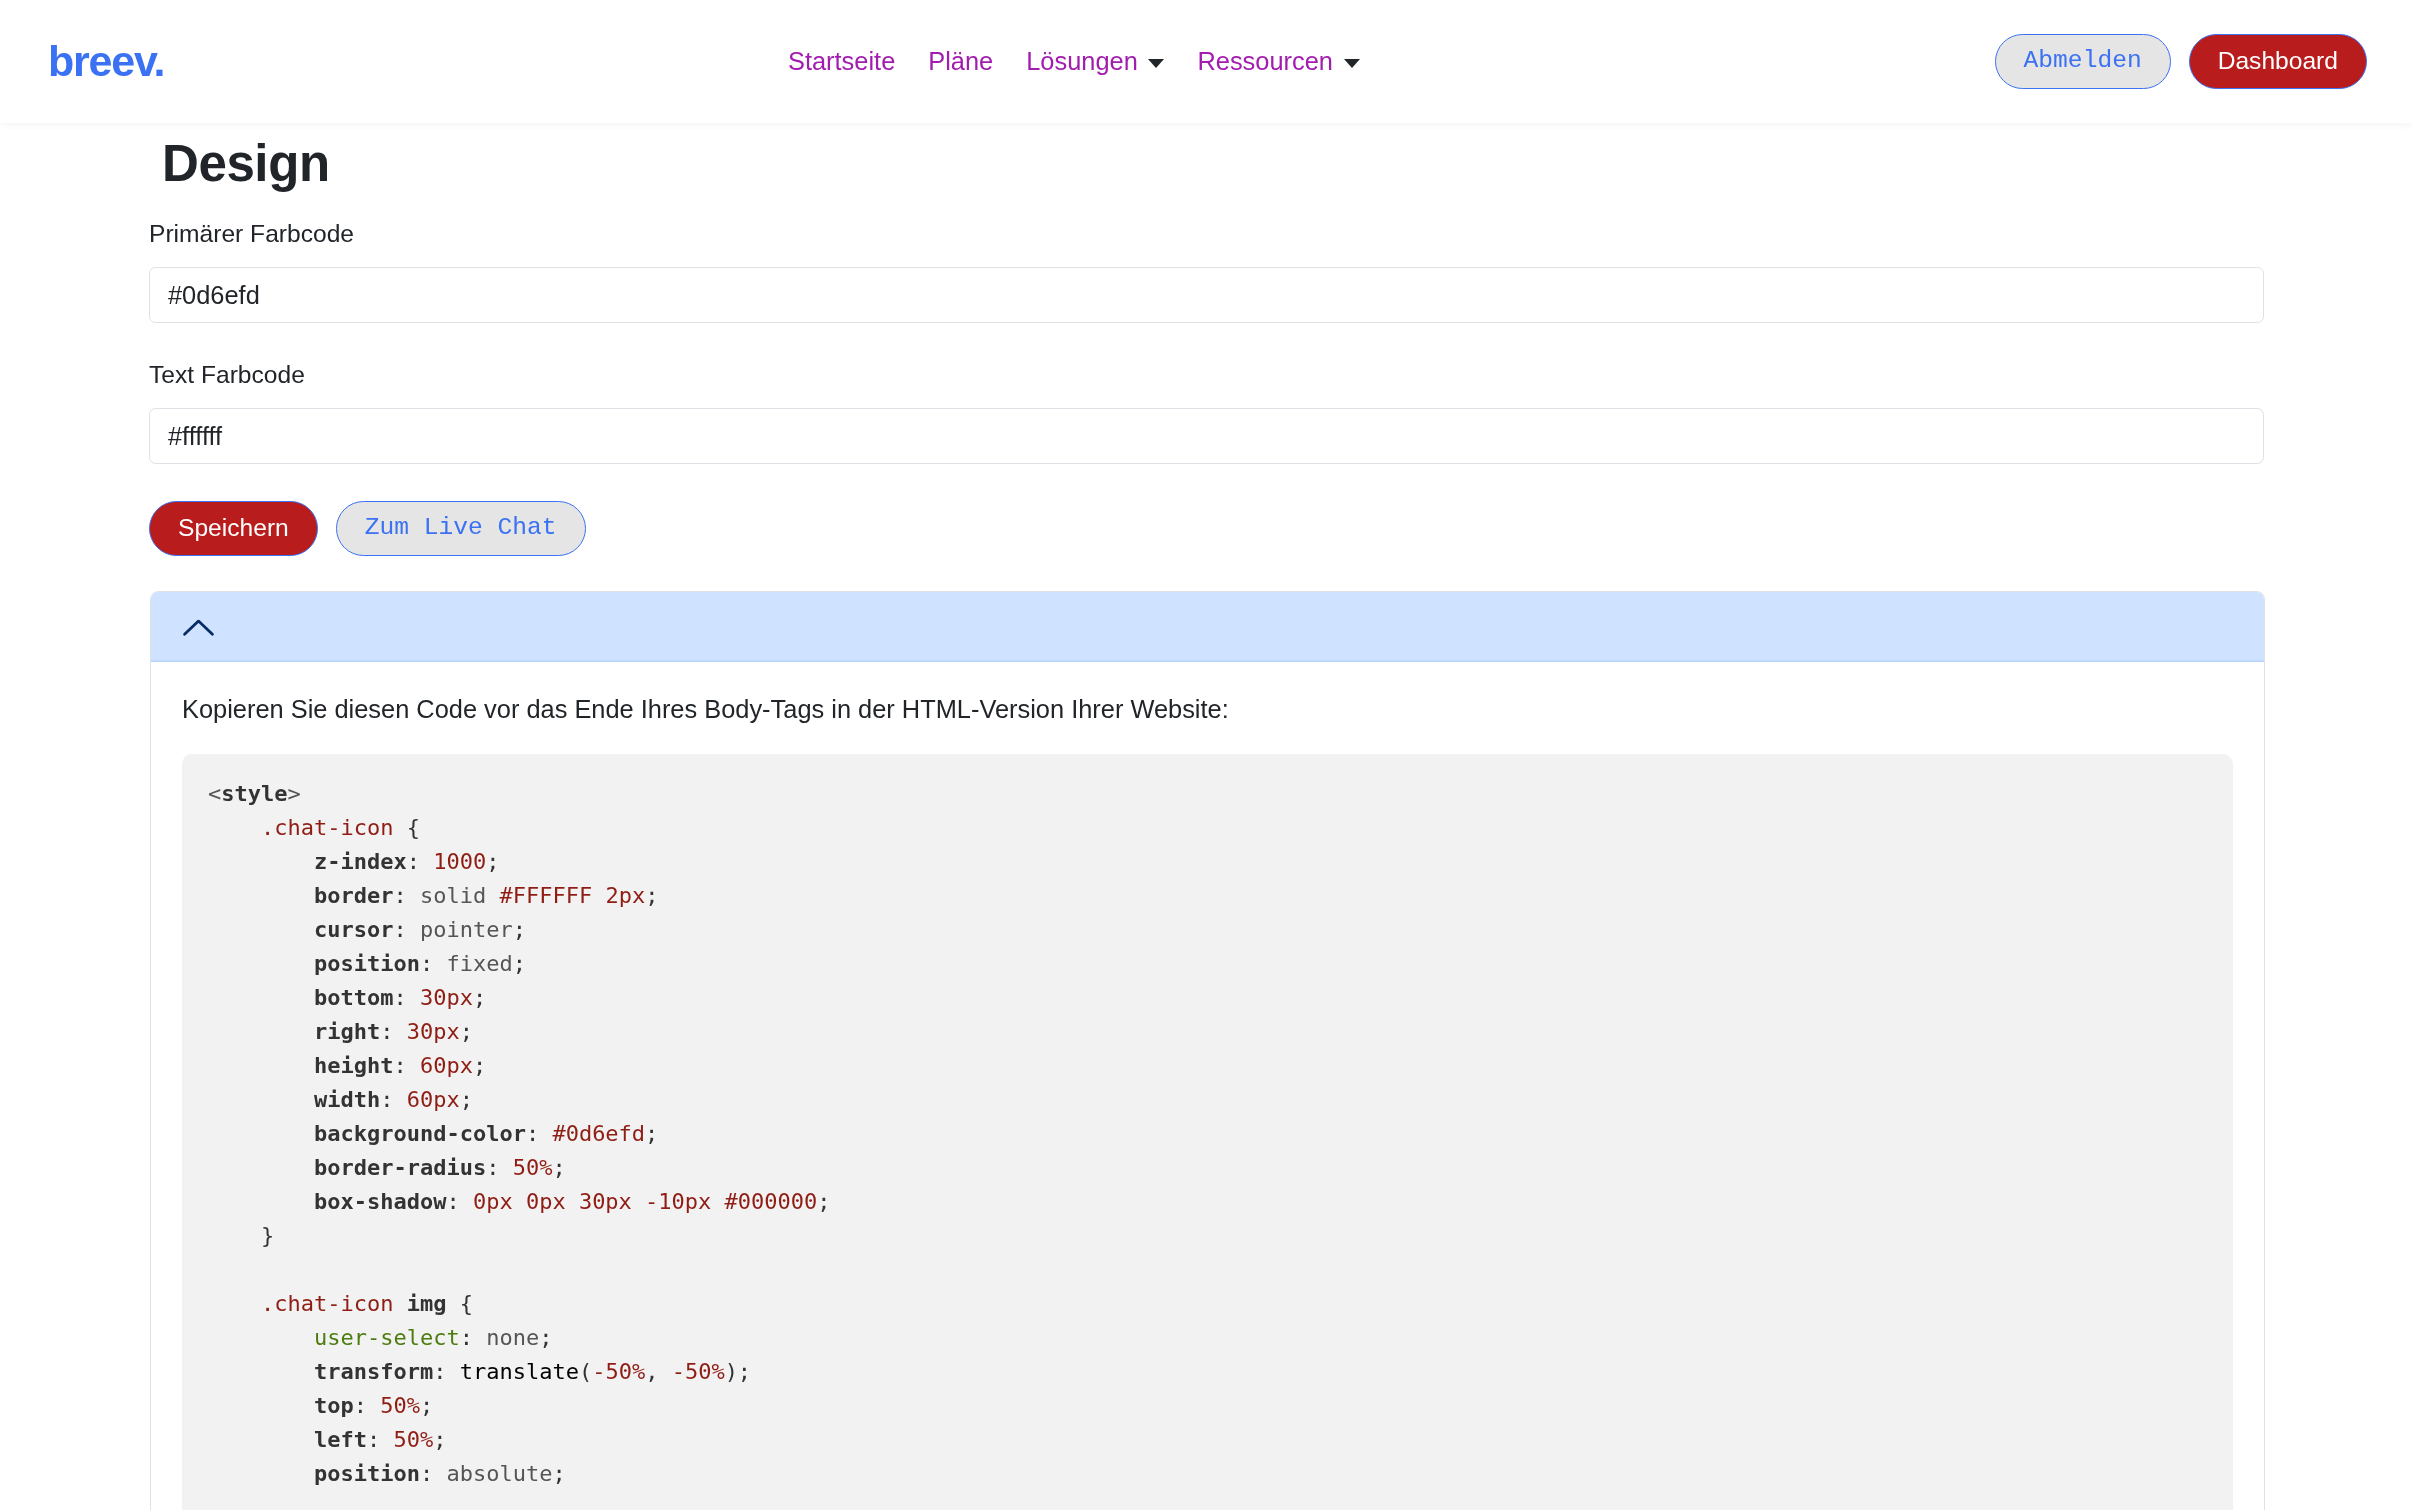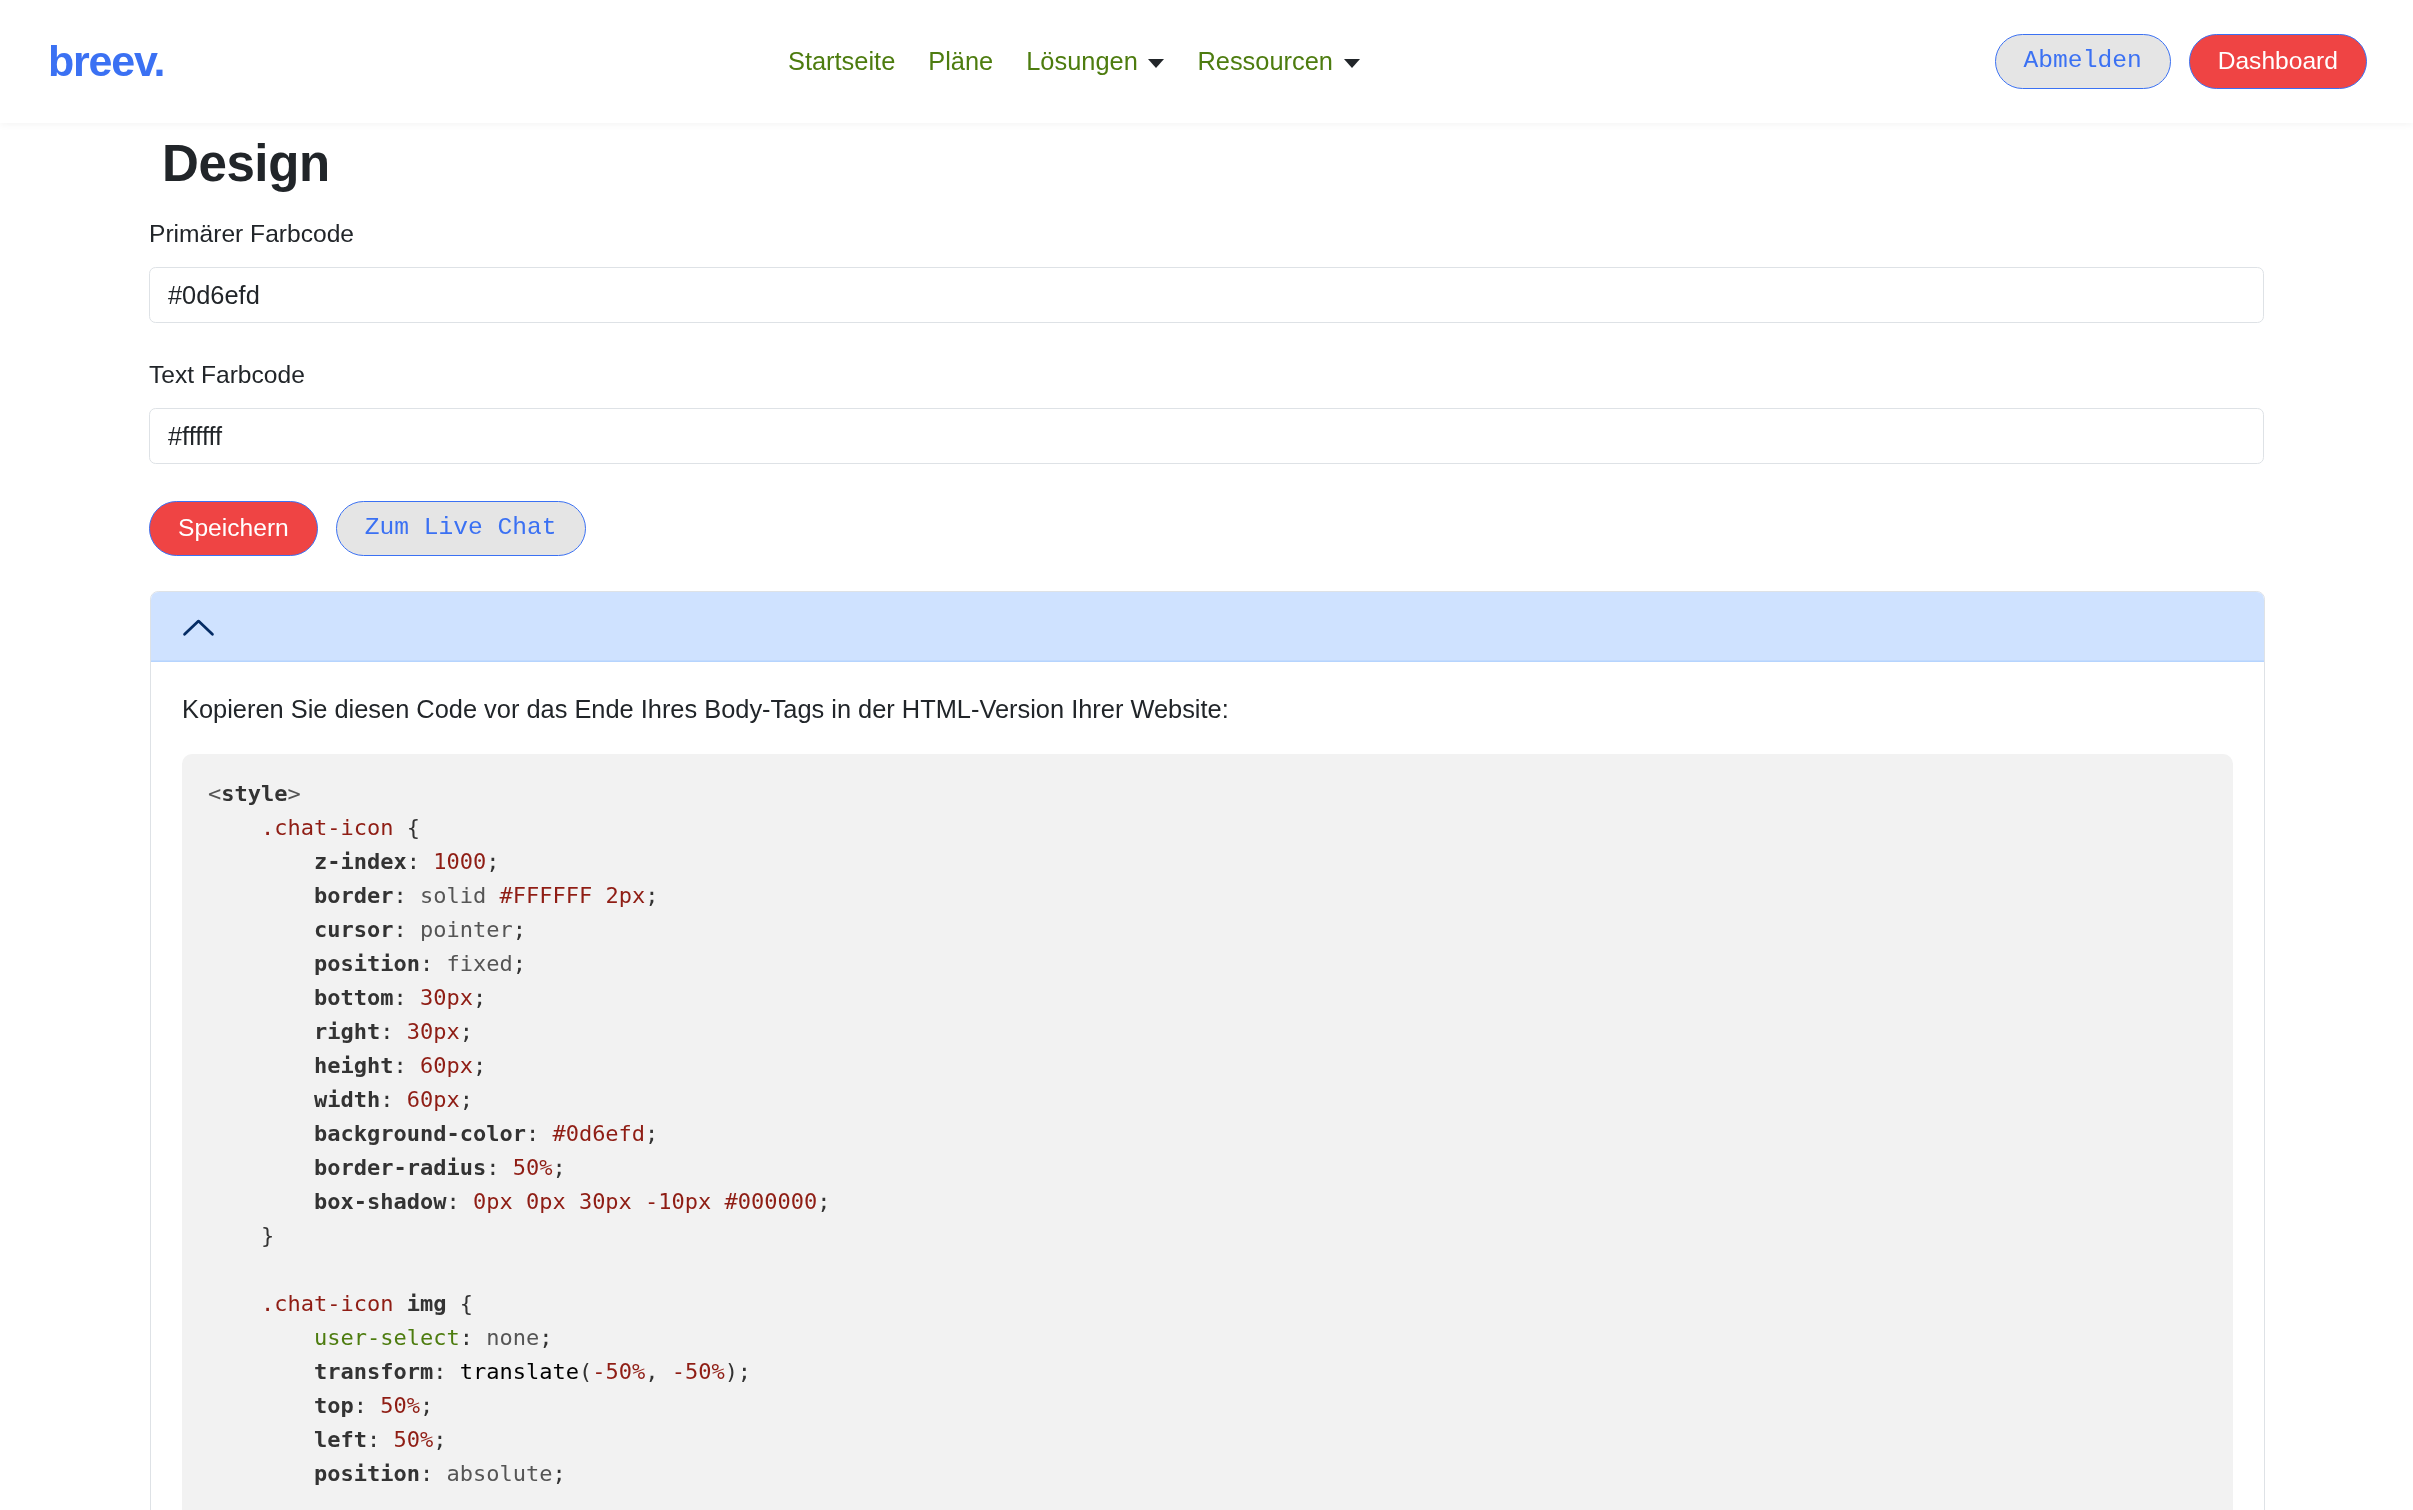--- a/index.html
+++ b/index.html
@@ -33,21 +33,21 @@
   }
   .nav-center {
     position: absolute;
     left: 788px;
     display: flex;
     align-items: center;
     gap: 33px;
   }
   .nav-link {
     font-size: 25.4px;
-    color: #4d7c0f;
+    color: #a21caf;
     display: flex;
     align-items: center;
     gap: 10.7px;
     white-space: nowrap;
     cursor: pointer;
   }
   .caret {
     width: 0; height: 0;
     border-left: 8.2px solid transparent;
     border-right: 8.2px solid transparent;
@@ -71,21 +71,21 @@
     line-height: 1.15;
     font-family: "Liberation Sans", sans-serif;
   }
   .btn-outline {
     background: #e5e5e5;
     border: 1.6px solid #3b71f3;
     color: #3b71f3;
     font-family: Liberation Mono, monospace;
   }
   .btn-fill {
-    background: #ef4444;
+    background: #b91c1c;
     border: 1.6px solid #3b71f3;
     color: #ffffff;
   }
 
   
   .main {
     position: relative;
     padding: 0;
   }
   .page-title {

